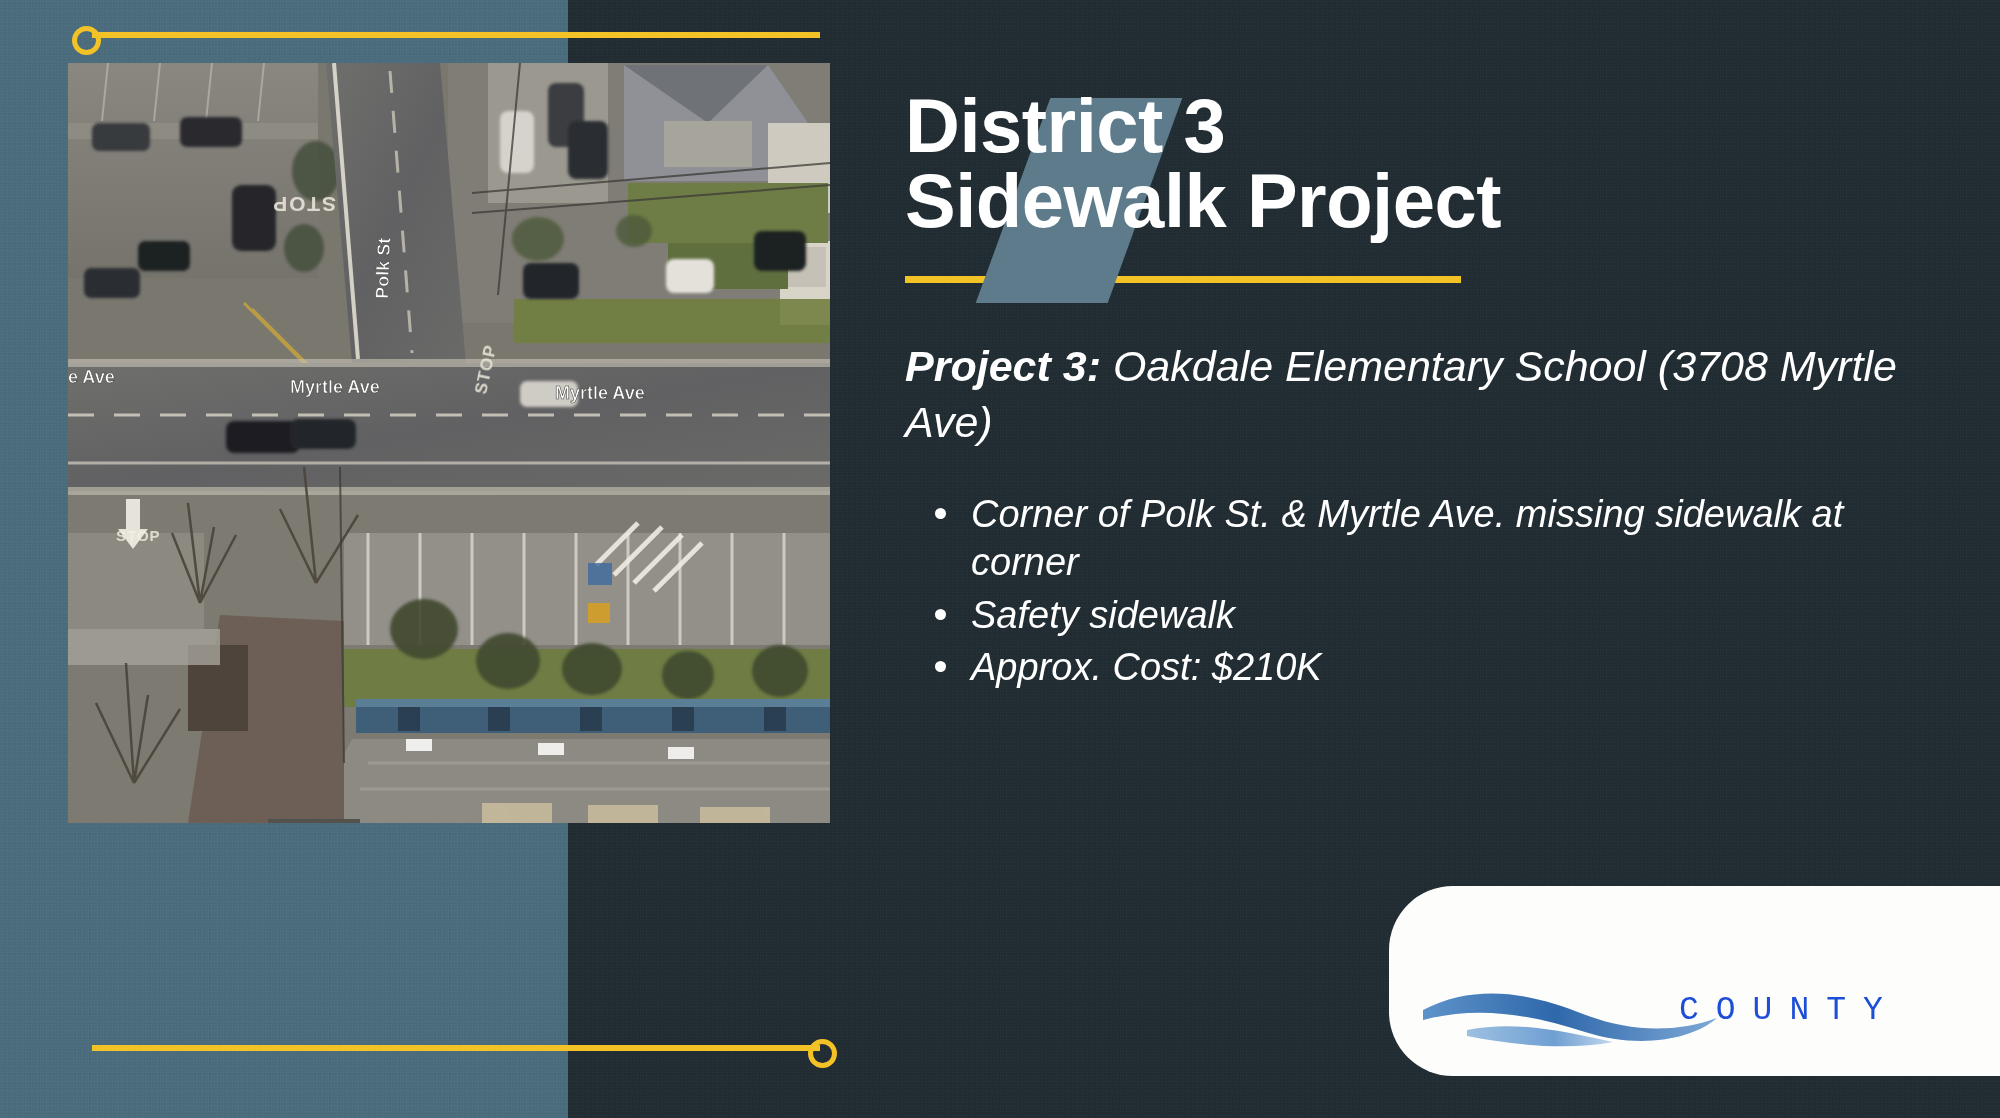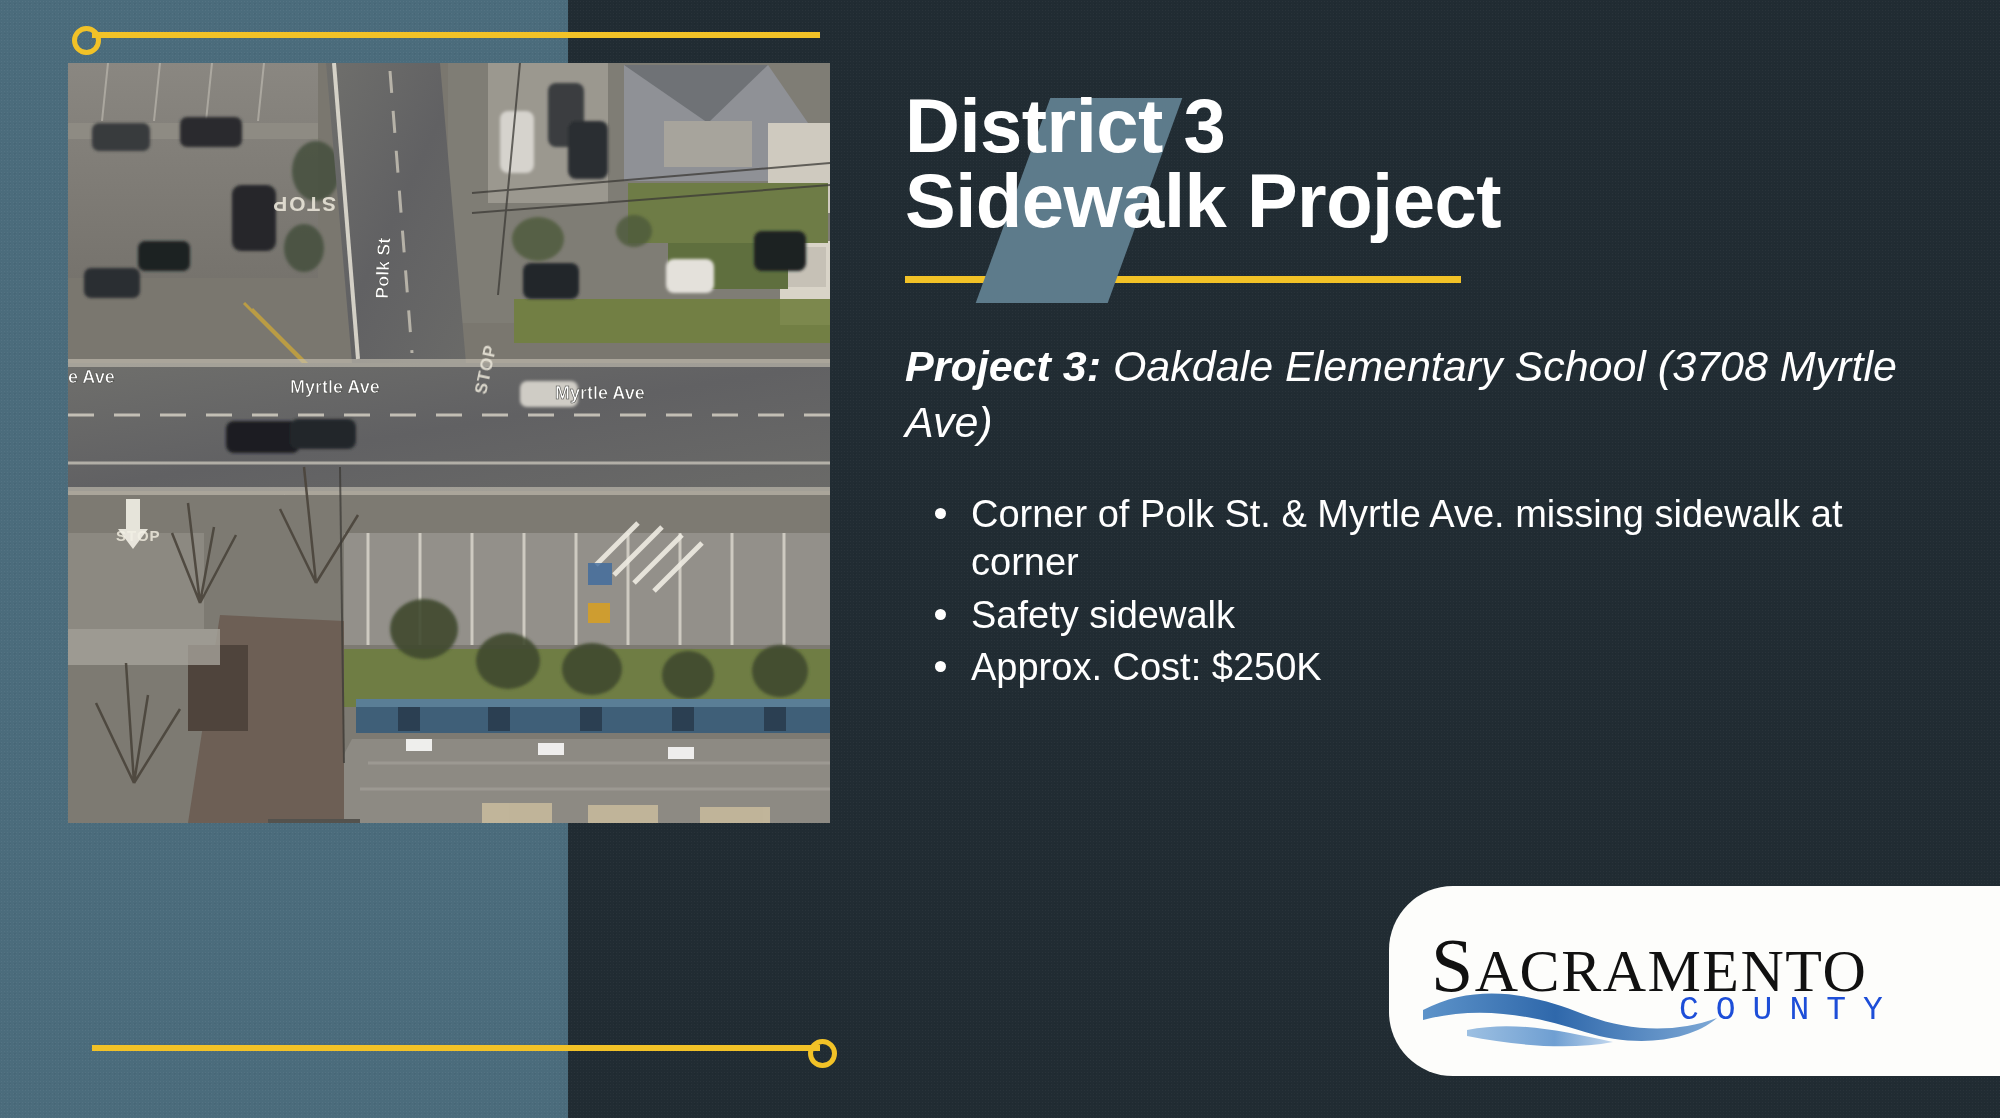--- a/index.html
+++ b/index.html
@@ -133,20 +133,21 @@
     font-weight: 400;
     font-style: italic;
   }
   .project-line .lbl { font-weight: 700; }
 
   ul.bullets {
     margin: 40px 0 0 0;
     padding: 0 0 0 66px;
     list-style: none;
     color: #ffffff;
+    font-style: italic;
   }
   ul.bullets li {
     position: relative;
     font-size: 38px;
     line-height: 1.28;
     margin-bottom: 4px;
     font-weight: 400;
   }
   ul.bullets li .dot {
     position: absolute;
@@ -433,21 +434,21 @@
       <li>
         <span class="dot"></span>
         <span>Corner of Polk St. &amp; Myrtle Ave. missing sidewalk at corner</span>
       </li>
       <li>
         <span class="dot"></span>
         <span>Safety sidewalk</span>
       </li>
       <li>
         <span class="dot"></span>
-        <span>Approx. Cost: $250K</span>
+        <span>Approx. Cost: $210K</span>
       </li>
     </ul>
   </div>
 
   <div class="logo">
     <div class="logo-inner">
       <svg class="logo-wave" width="330" height="66" viewBox="0 0 330 66">
         <defs>
           <linearGradient id="w1" x1="0" y1="0" x2="1" y2="0">
             <stop offset="0%" stop-color="#5d93c9"></stop>
@@ -456,18 +457,17 @@
           </linearGradient>
           <linearGradient id="w2" x1="0" y1="0" x2="1" y2="0">
             <stop offset="0%" stop-color="#9dc0e2"></stop>
             <stop offset="60%" stop-color="#6f9fd2"></stop>
             <stop offset="100%" stop-color="#c3d8ee"></stop>
           </linearGradient>
         </defs>
         <path d="M2 26 C56 -2 112 10 162 30 C206 47 252 50 296 34 C268 58 214 64 164 48 C116 33 62 20 2 36 Z" fill="url(#w1)"></path>
         <path d="M46 46 C96 36 144 48 192 58 C150 66 96 62 46 52 Z" fill="url(#w2)"></path>
       </svg>
-      <div class="logo-sac"><span class="cap">S</span><span>ACRAMENTO</span></div>
       <div class="logo-county">COUNTY</div>
     </div>
   </div>
 
 </div>
 
 </body></html>

